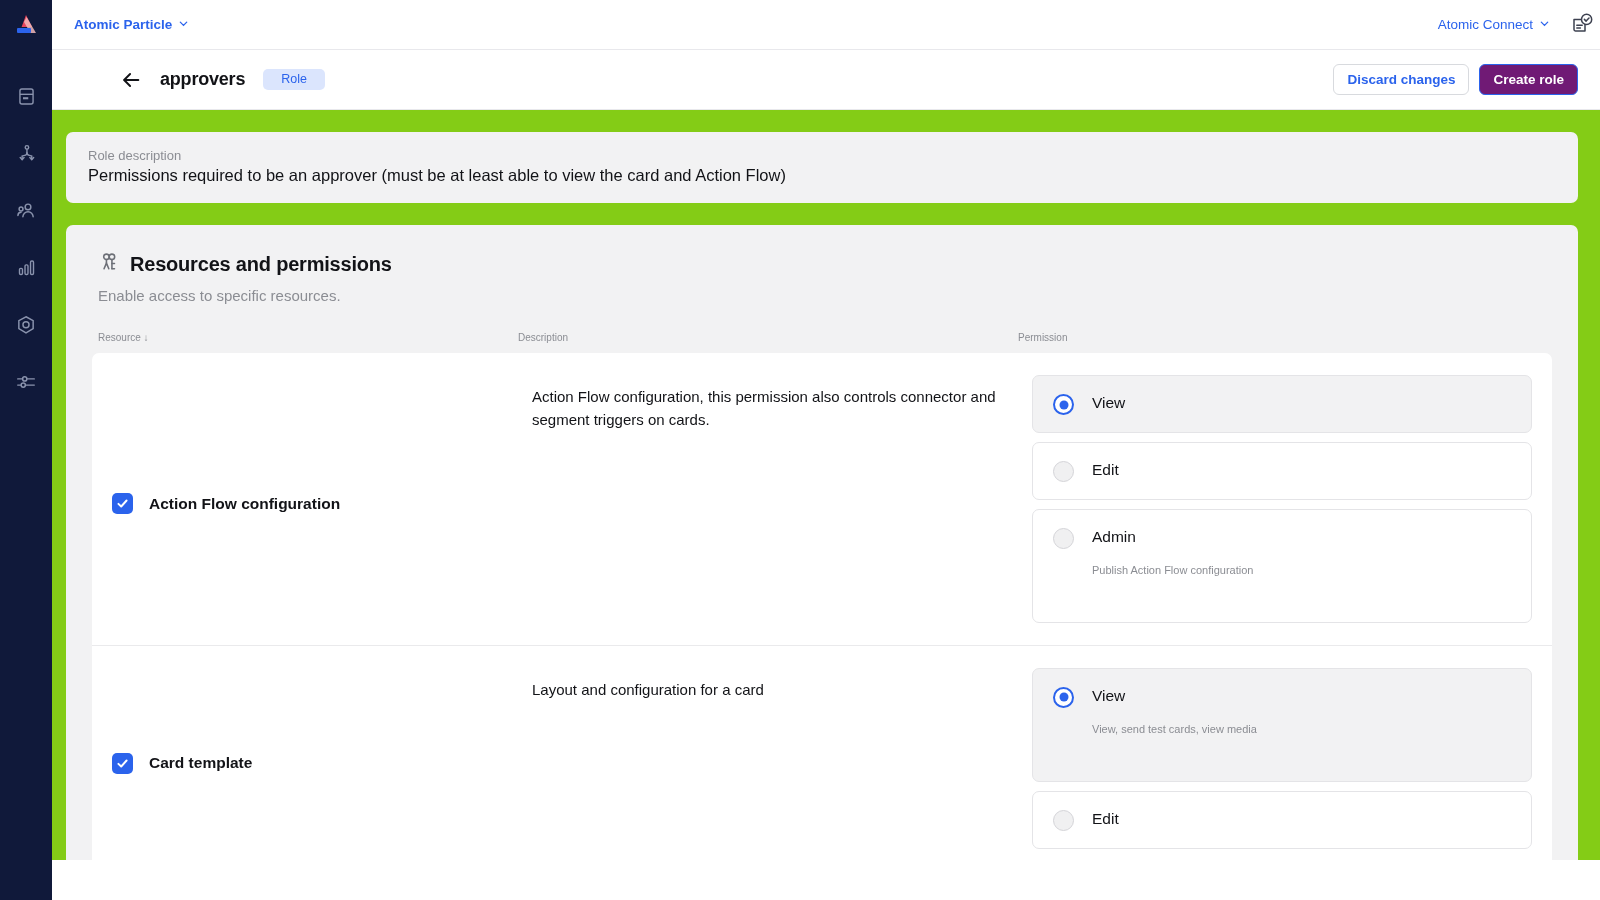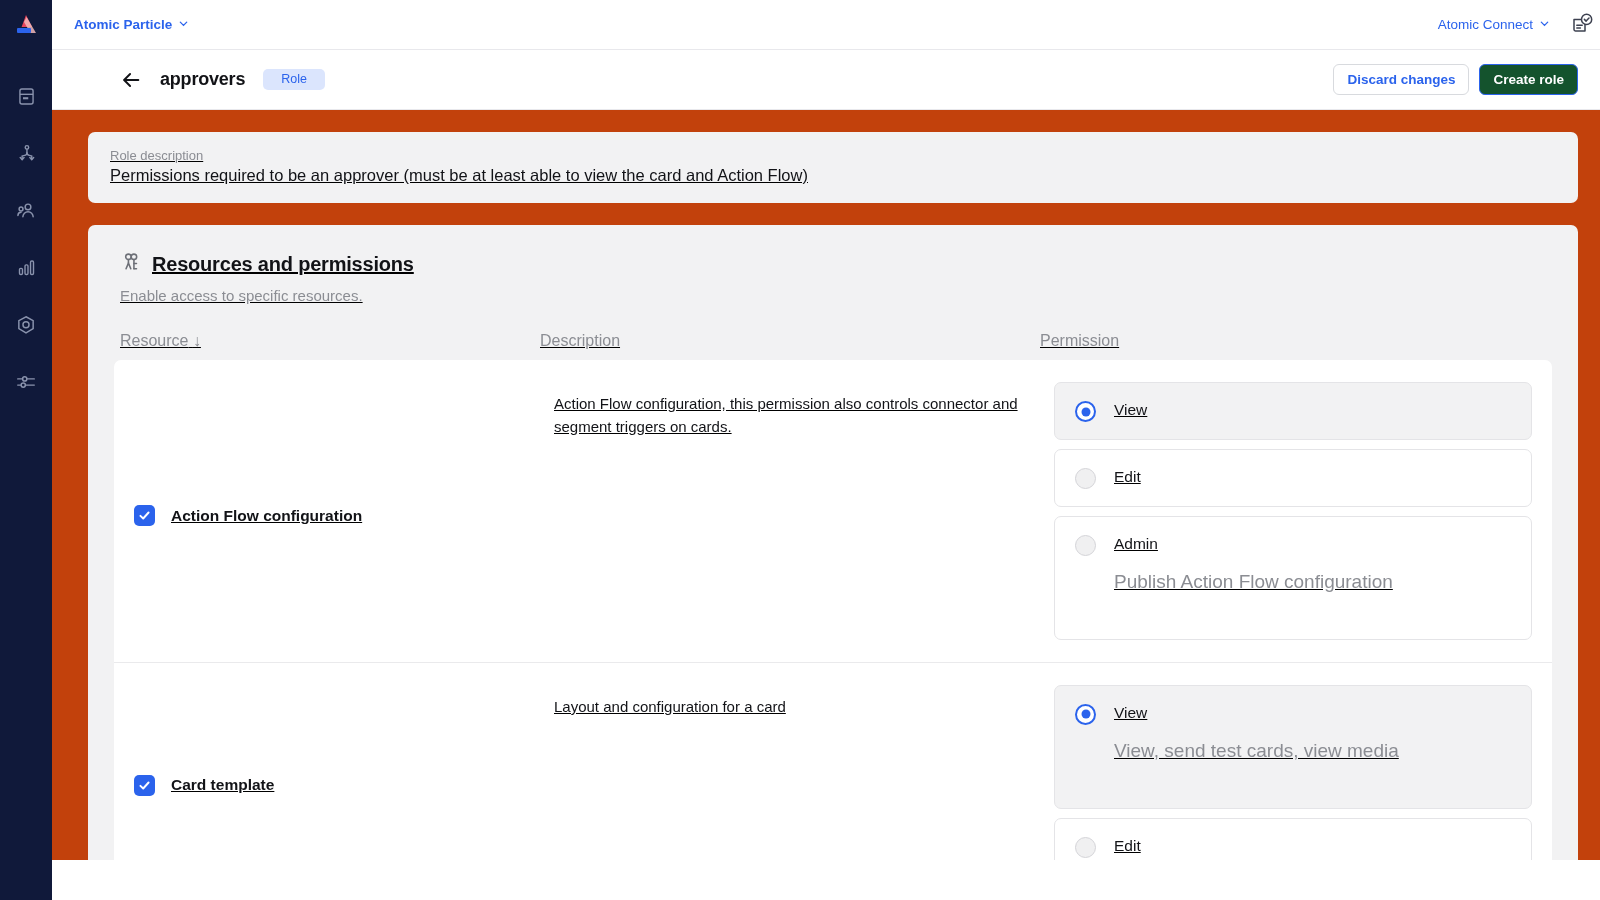--- a/index.html
+++ b/index.html
@@ -175,32 +175,31 @@
     white-space: nowrap;
   }
 
   .btn-secondary {
     background: #ffffff;
     color: #2b63ec;
     border: 1px solid #d8dade;
   }
 
   .btn-primary {
-    background: #14532d;
+    background: #701a75;
     color: #ffffff;
     border: 1px solid #2b63ec;
   }
 
   
   .scrollarea {
     flex: 1;
     overflow: hidden;
-    padding: 22px 22px 0 36px;
-    background: #c2410c;
-    text-decoration: underline;
+    padding: 22px 22px 0 14px;
+    background: #84cc16;
   }
 
   
   .role-desc {
     background: #f2f2f3;
     border-radius: 7px;
     padding: 16px 22px 18px;
     margin-bottom: 22px;
   }
 
@@ -241,21 +240,21 @@
   .panel-sub {
     font-size: 15px;
     color: #8b8d93;
     margin-top: 10px;
   }
 
   
   .table-head {
     display: flex;
     padding: 28px 32px 10px 32px;
-    font-size: 16px;
+    font-size: 10px;
     color: #8b8d93;
   }
 
   .col-resource { width: 420px; }
   .col-description { width: 500px; }
   .col-permission { flex: 1; }
 
   
   .table-body {
     background: #ffffff;
@@ -356,21 +355,21 @@
 
   .perm-texts { display: flex; flex-direction: column; }
 
   .perm-label {
     font-size: 15.5px;
     color: #121317;
     line-height: 1.35;
   }
 
   .perm-desc {
-    font-size: 19px;
+    font-size: 11px;
     color: #8b8d93;
     margin-top: 16px;
   }
 
   .perm-option.tall { padding-bottom: 46px; }
 </style>
 </head>
 <body>
 
 <div id="app">

